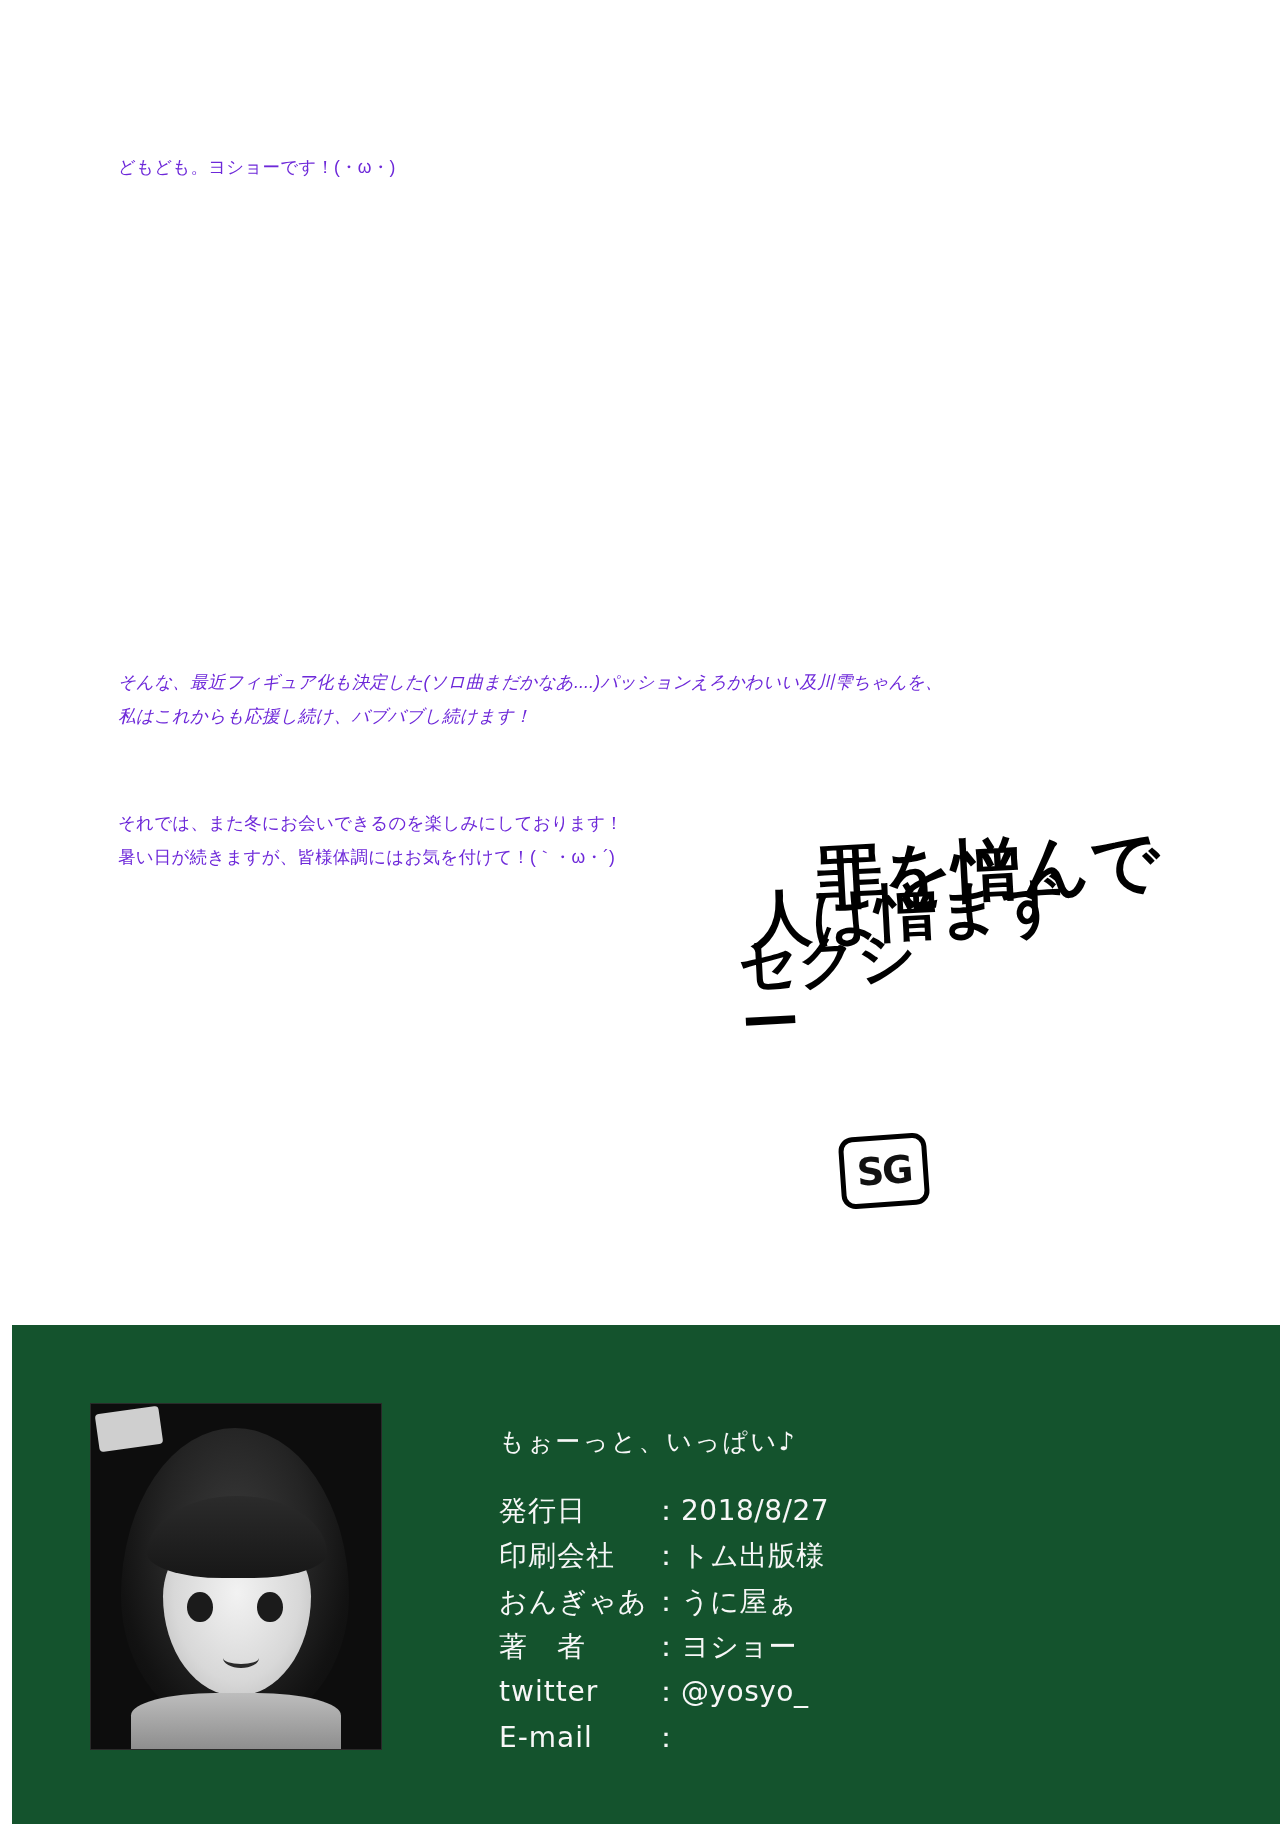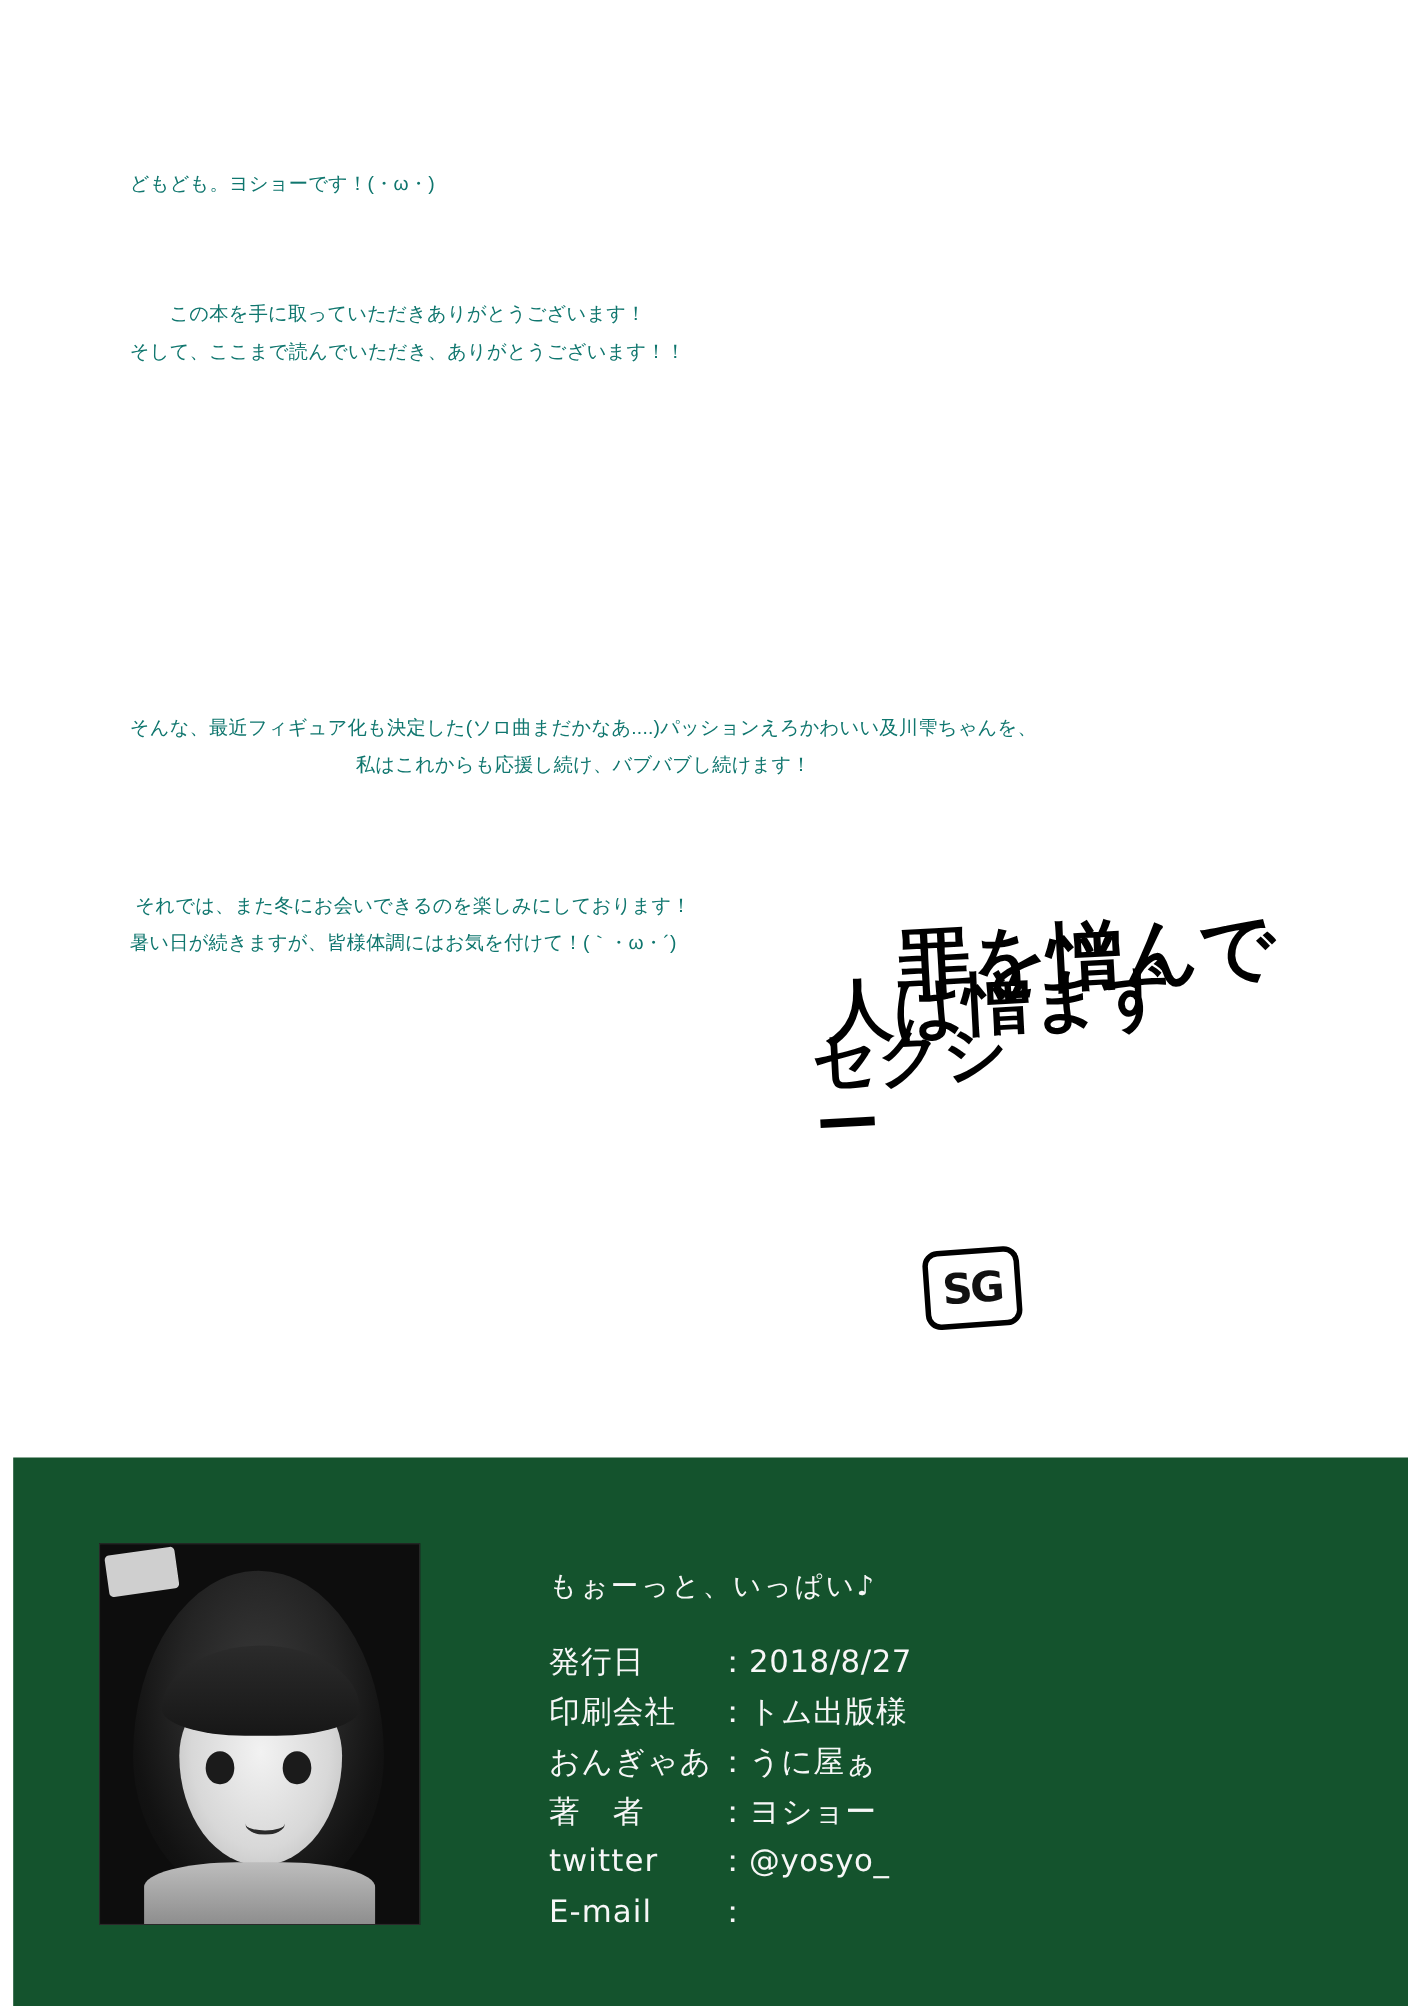--- a/index.html
+++ b/index.html
@@ -23,31 +23,30 @@
     width: 1280px;
     height: 1325px;
     background: #ffffff;
   }
 
   .para {
     position: absolute;
     left: 118px;
     font-size: 17.5px;
     line-height: 1.95;
-    color: #0f766e;
+    color: #6d28d9;
     letter-spacing: 0.2px;
     white-space: pre-line;
-    text-align: center;
   }
 
   .p-greeting { top: 150px; }
   .p-thanks   { top: 268px; }
   .p-charm    { top: 378px; }
   .p-story    { top: 465px; }
-  .p-recent   { top: 644px; }
+  .p-recent   { top: 665px; font-style: italic; }
   .p-closing  { top: 806px; }
 
   
   .handwriting {
     position: absolute;
     right: 120px;
     top: 835px;
     width: 420px;
     height: 430px;
   }
@@ -212,22 +211,20 @@
   .cr-value {
     letter-spacing: 0.5px;
     white-space: nowrap;
   }
 </style>
 </head>
 <body>
 
 <div class="afterword">
   <div class="para p-greeting">どもども。ヨショーです！(・ω・)</div>
-  <div class="para p-thanks">この本を手に取っていただきありがとうございます！
-そして、ここまで読んでいただき、ありがとうございます！！</div>
   <div class="para p-recent">そんな、最近フィギュア化も決定した(ソロ曲まだかなあ....)パッションえろかわいい及川雫ちゃんを、
 私はこれからも応援し続け、バブバブし続けます！</div>
   <div class="para p-closing">それでは、また冬にお会いできるのを楽しみにしております！
 暑い日が続きますが、皆様体調にはお気を付けて！(｀・ω・´)ゞ</div>
 
   <div class="handwriting">
     <div class="hw-col hw-col-1">
       <span>罪を憎んで</span>
     </div>
     <div class="hw-col hw-col-2">

